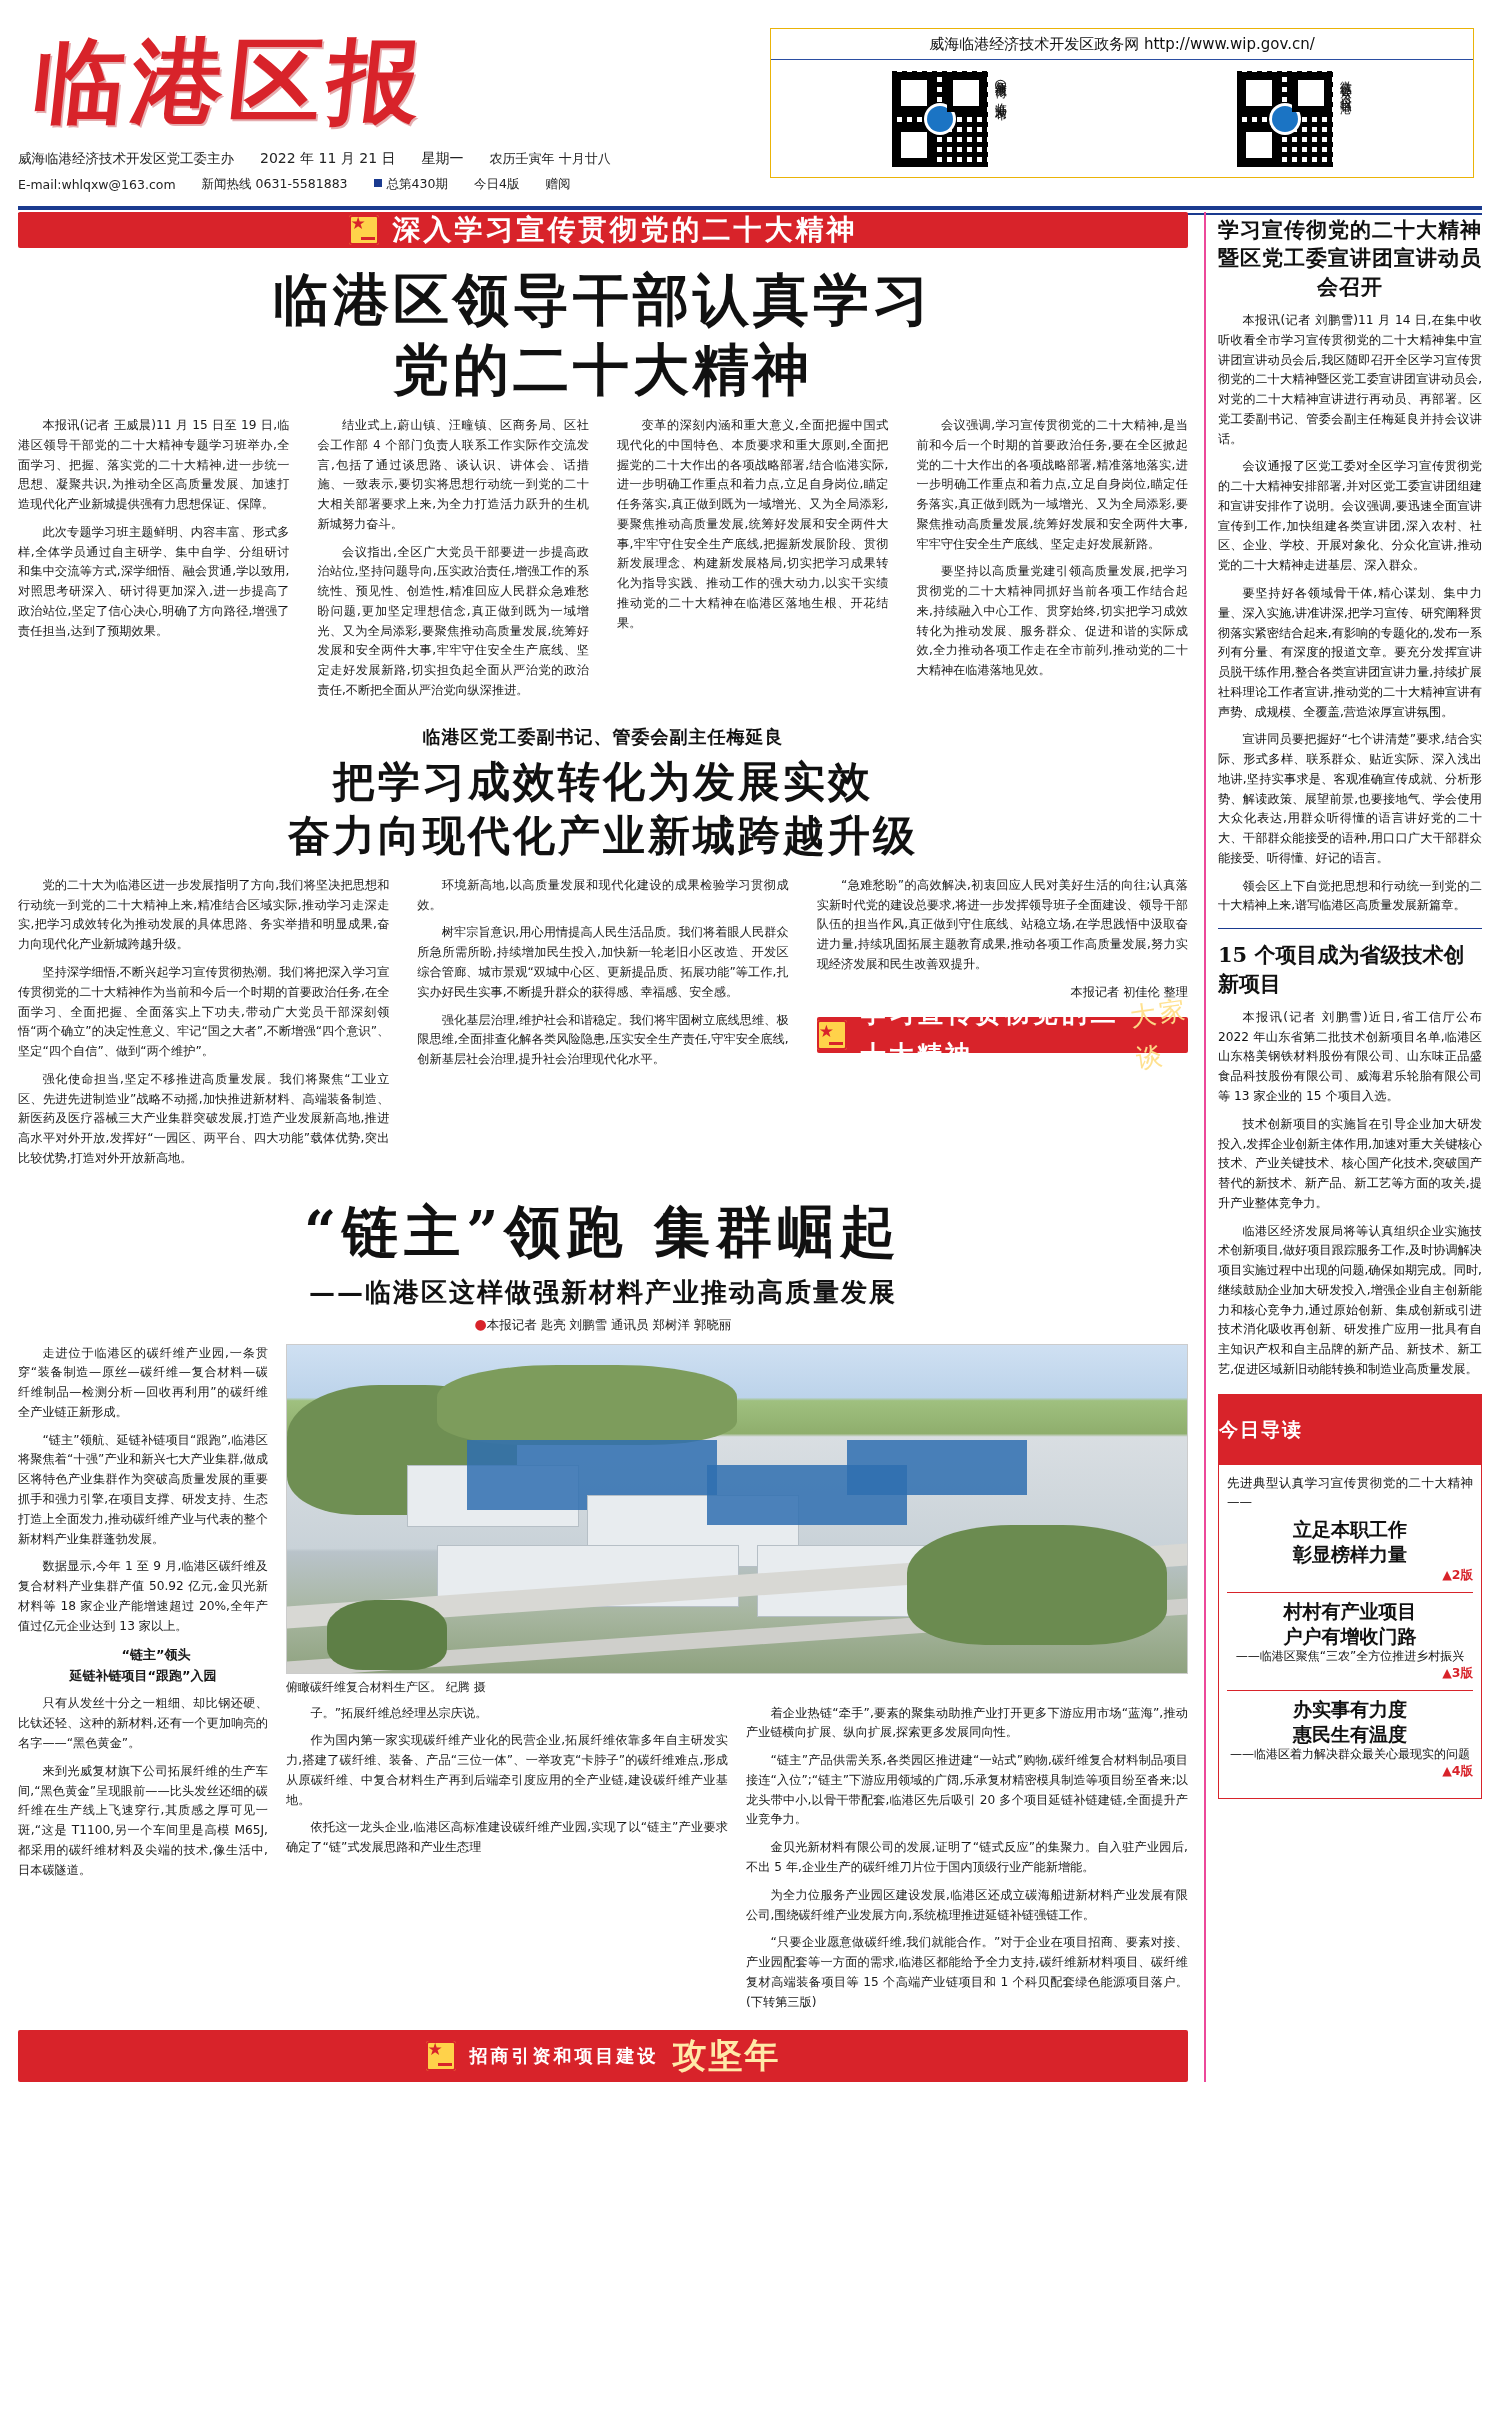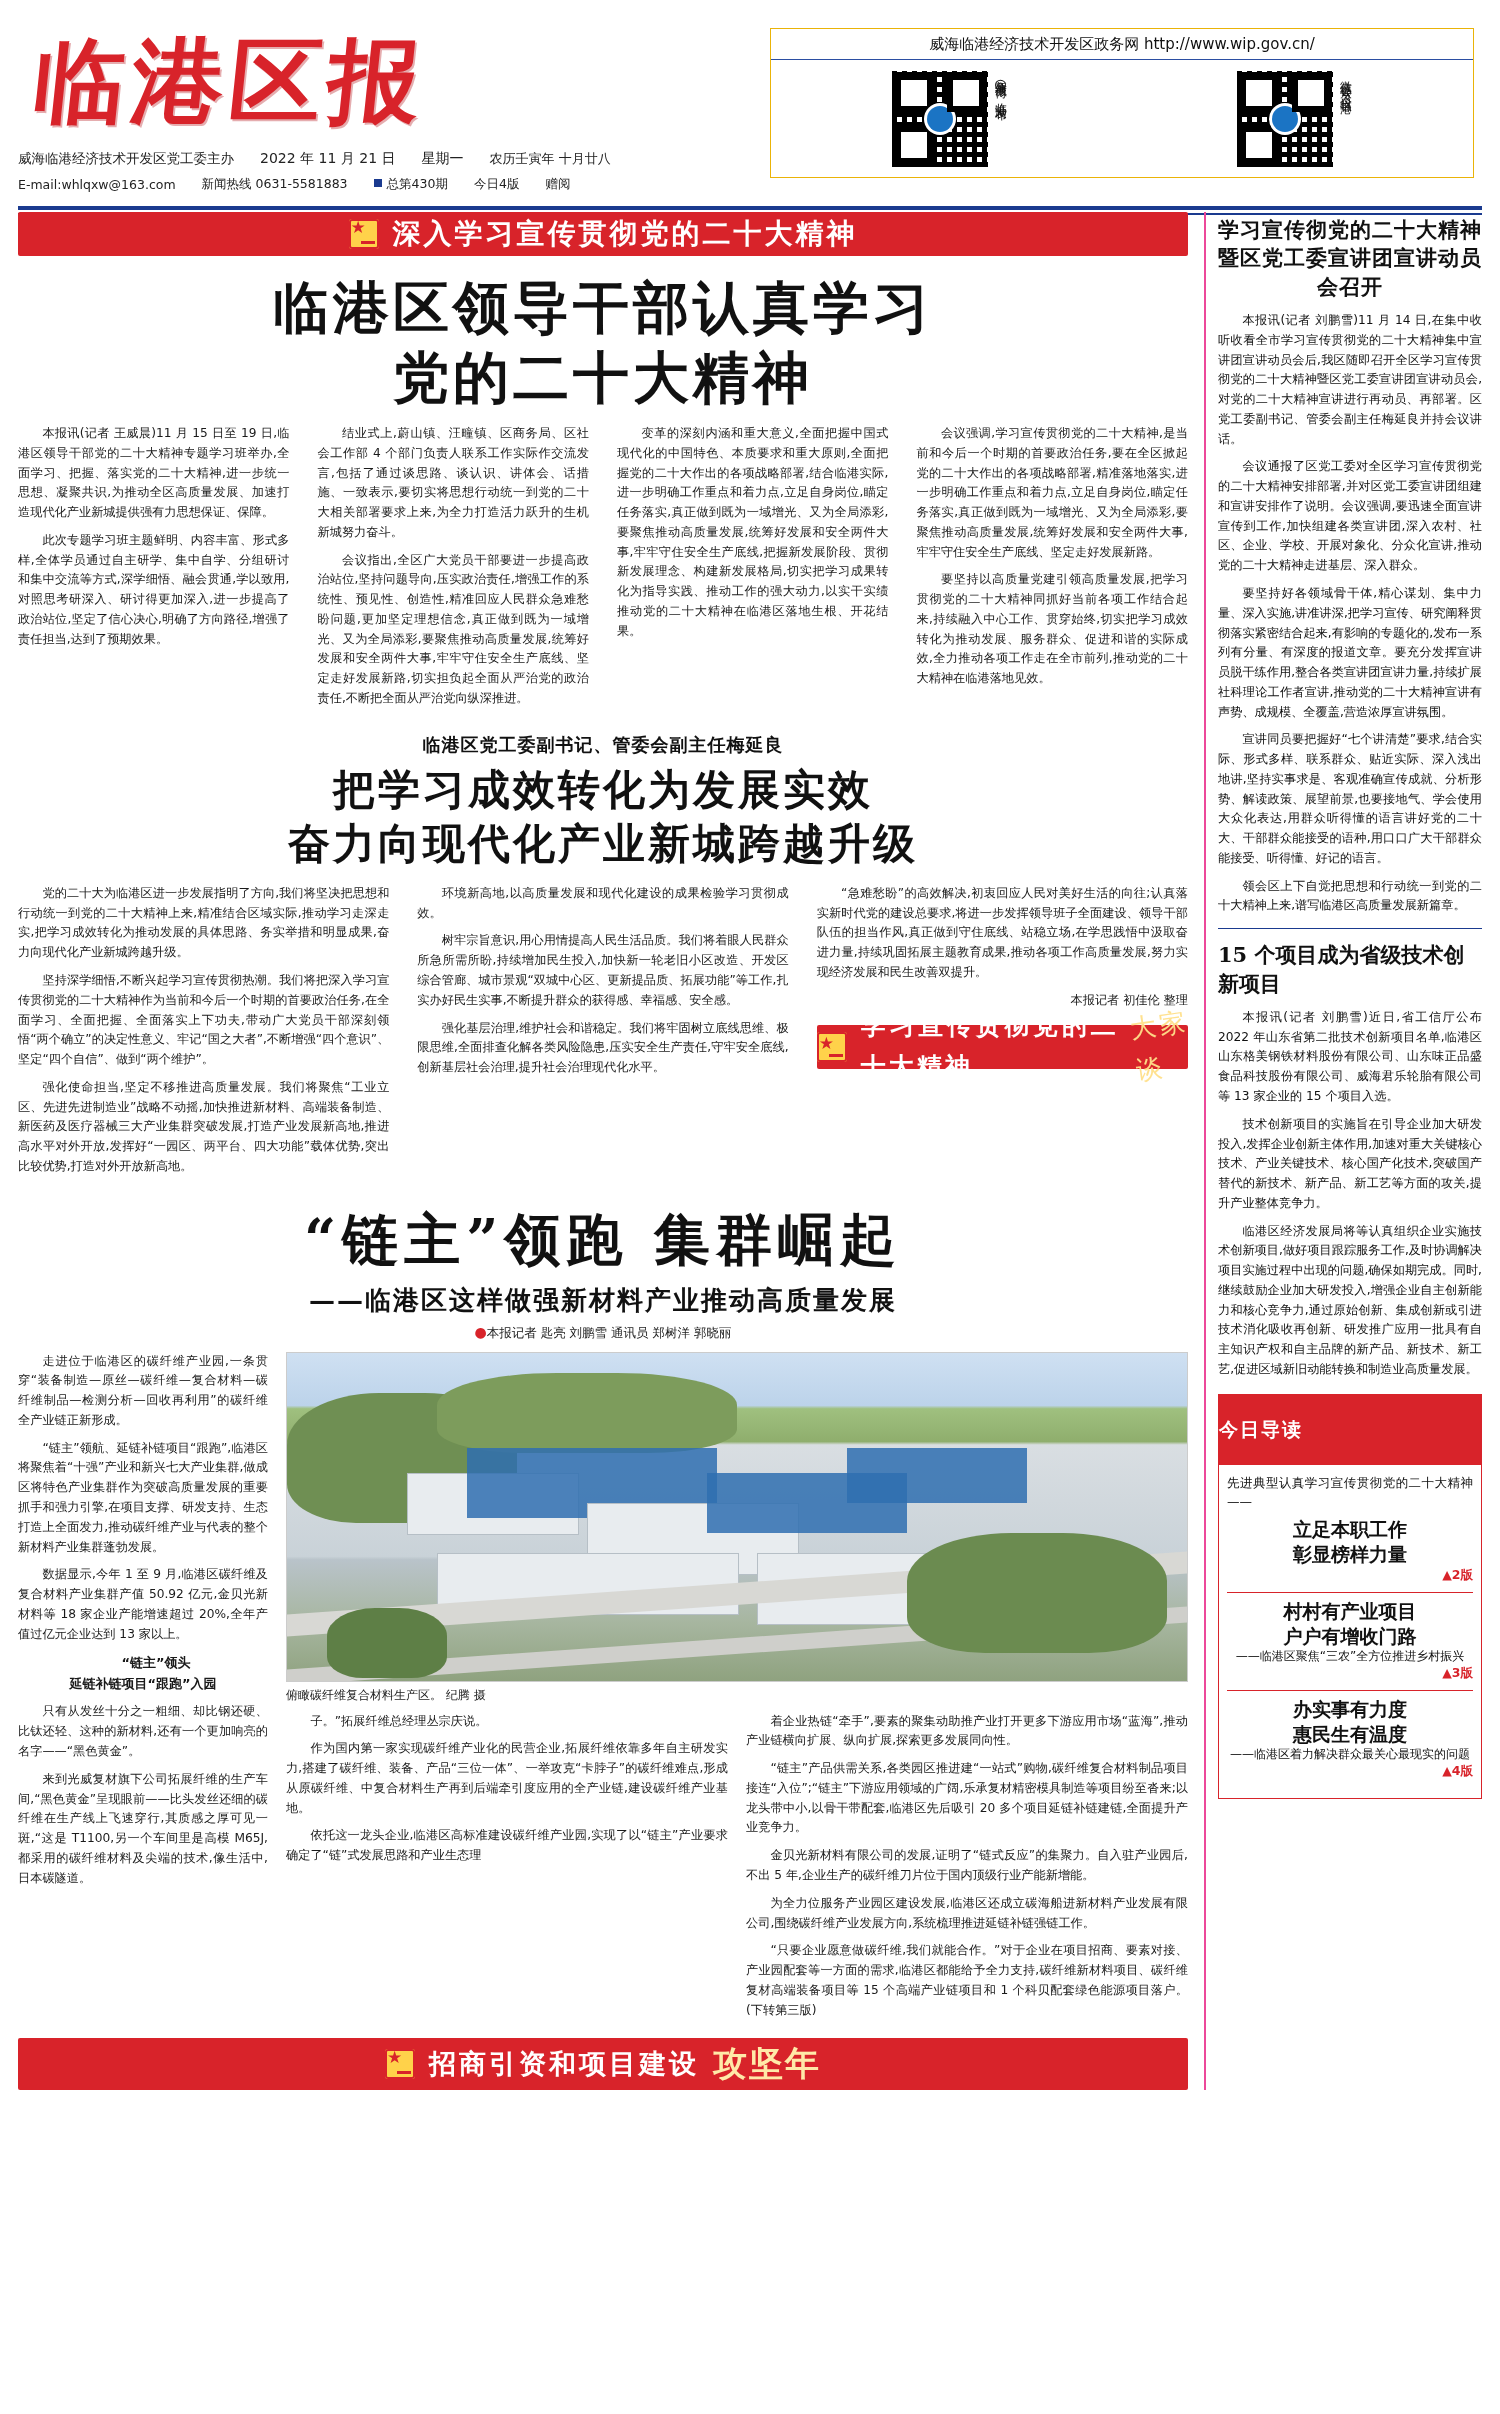--- a/index.html
+++ b/index.html
@@ -69,21 +69,21 @@
   .qr-label{
     writing-mode:vertical-rl;font-size:12px;color:#111;letter-spacing:2px;line-height:1.1;
     height:96px;display:flex;align-items:center;
   }
 
   .rule-blue{height:4px;background:#1a3a8f;margin:6px 18px 0 18px;}
   .rule-blue2{height:2px;background:#1a3a8f;margin:3px 18px 0 18px;}
 
   
   .banner{
-    position:relative;background:#d8232a;color:#fff;height:44px;border-radius:2px;
+    position:relative;background:#d8232a;color:#fff;height:36px;border-radius:2px;
     display:flex;align-items:center;justify-content:center;gap:14px;
   }
   .banner .txt{font-family:"DejaVu Serif","Liberation Serif",serif;font-size:28px;font-weight:bold;letter-spacing:3px;}
   .emblem{
     width:30px;height:30px;background:#ffd24a;border-radius:3px;position:relative;flex:none;
     box-shadow:inset 0 0 0 2px #d8232a;
   }
   .emblem::before{
     content:"★";position:absolute;left:2px;top:-2px;font-size:17px;color:#d8232a;
   }
@@ -149,21 +149,21 @@
   .photo .roofblue{position:absolute;background:#2f6fb0;opacity:.85;}
   .photo .road{position:absolute;background:#d8d8d4;transform:skewY(-4deg);}
   .photo .trees{position:absolute;background:#6f8f53;border-radius:40% 40% 30% 30%;}
   .photo-cap{font-size:12px;color:#222;margin-top:5px;}
 
   .bottomcols{display:flex;gap:18px;margin-top:10px;}
   .bottomcols .artcol{font-size:12.2px;}
   .sub-b{font-weight:bold;font-size:13px;text-indent:0;margin:8px 0 4px;}
 
   .banner3{margin-top:10px;height:52px;}
-  .banner3 .txt{font-size:27px;}
+  .banner3 .txt{font-size:18px;}
   .banner3 .big{
     font-family:"DejaVu Serif","Liberation Serif",serif;font-size:34px;font-weight:bold;color:#ffe9a8;
     letter-spacing:2px;
   }
 
   
   .right-zone{border-left:2px solid #ec4899;padding-left:12px;box-sizing:border-box;}
   .r-title{
     font-family:"DejaVu Serif","Liberation Serif",serif;font-weight:bold;
     font-size:21px;line-height:1.35;text-align:center;margin:4px 0 10px;letter-spacing:1px;

